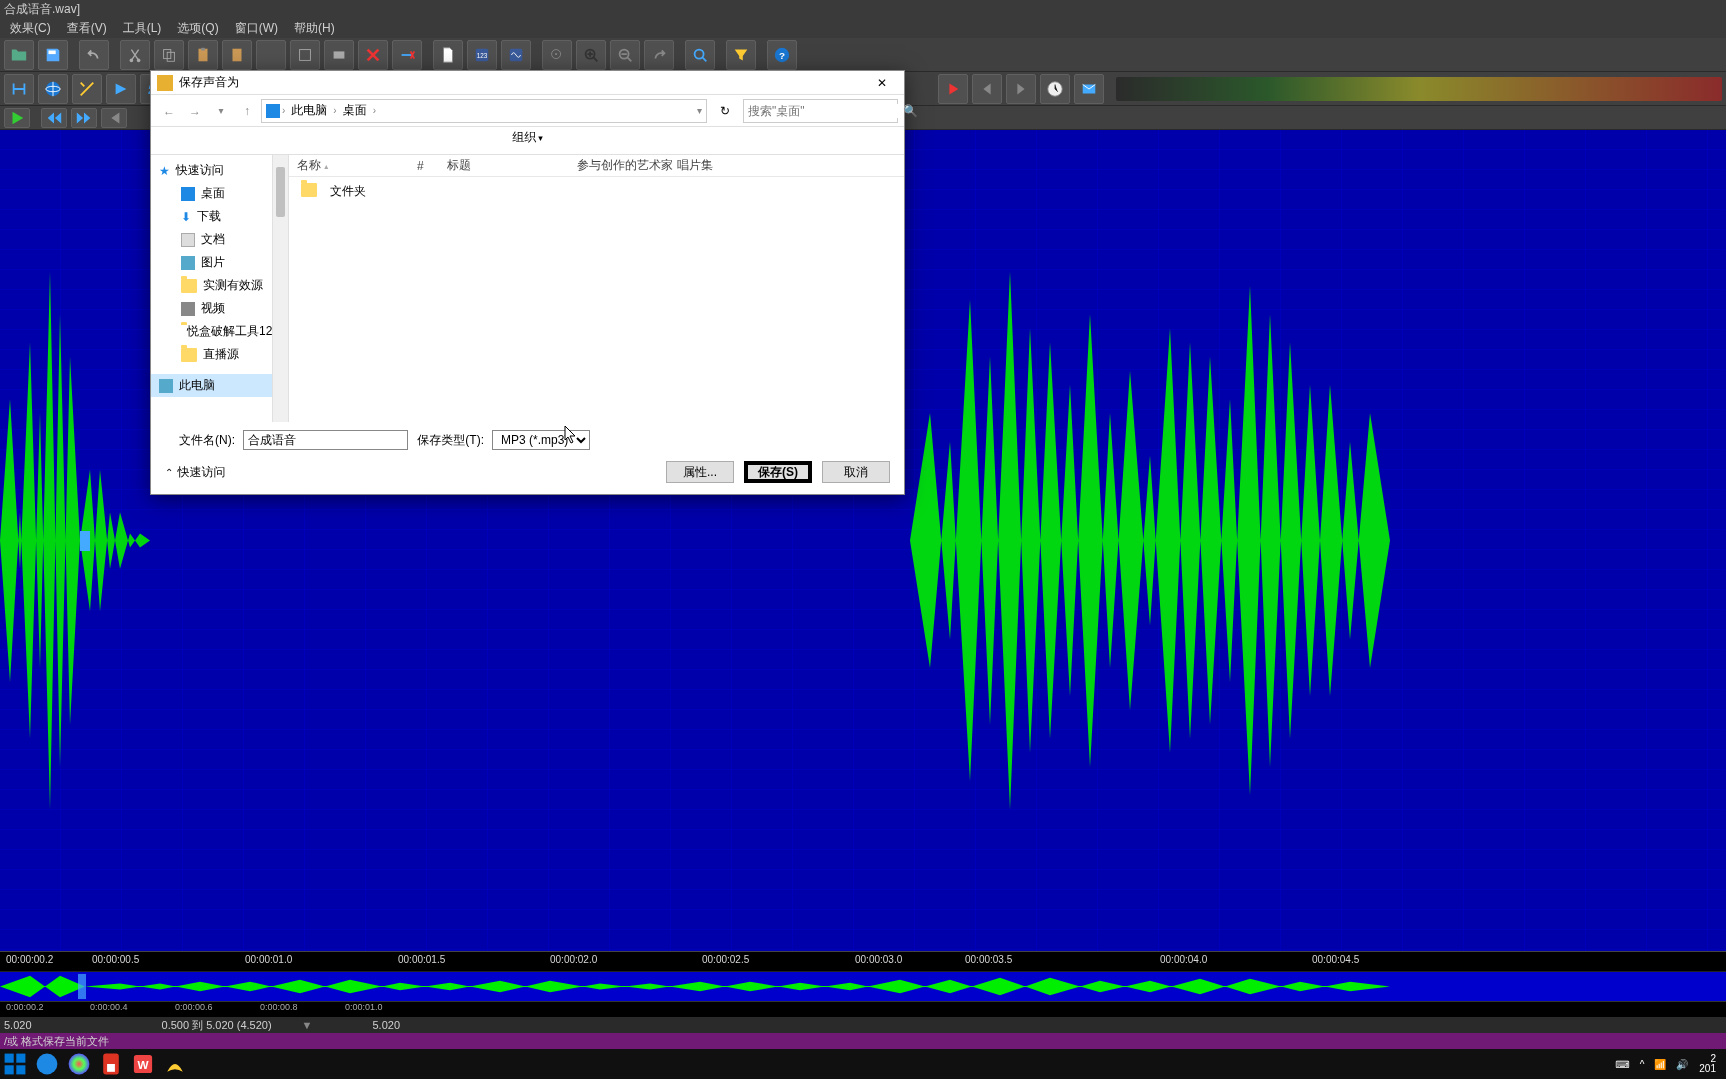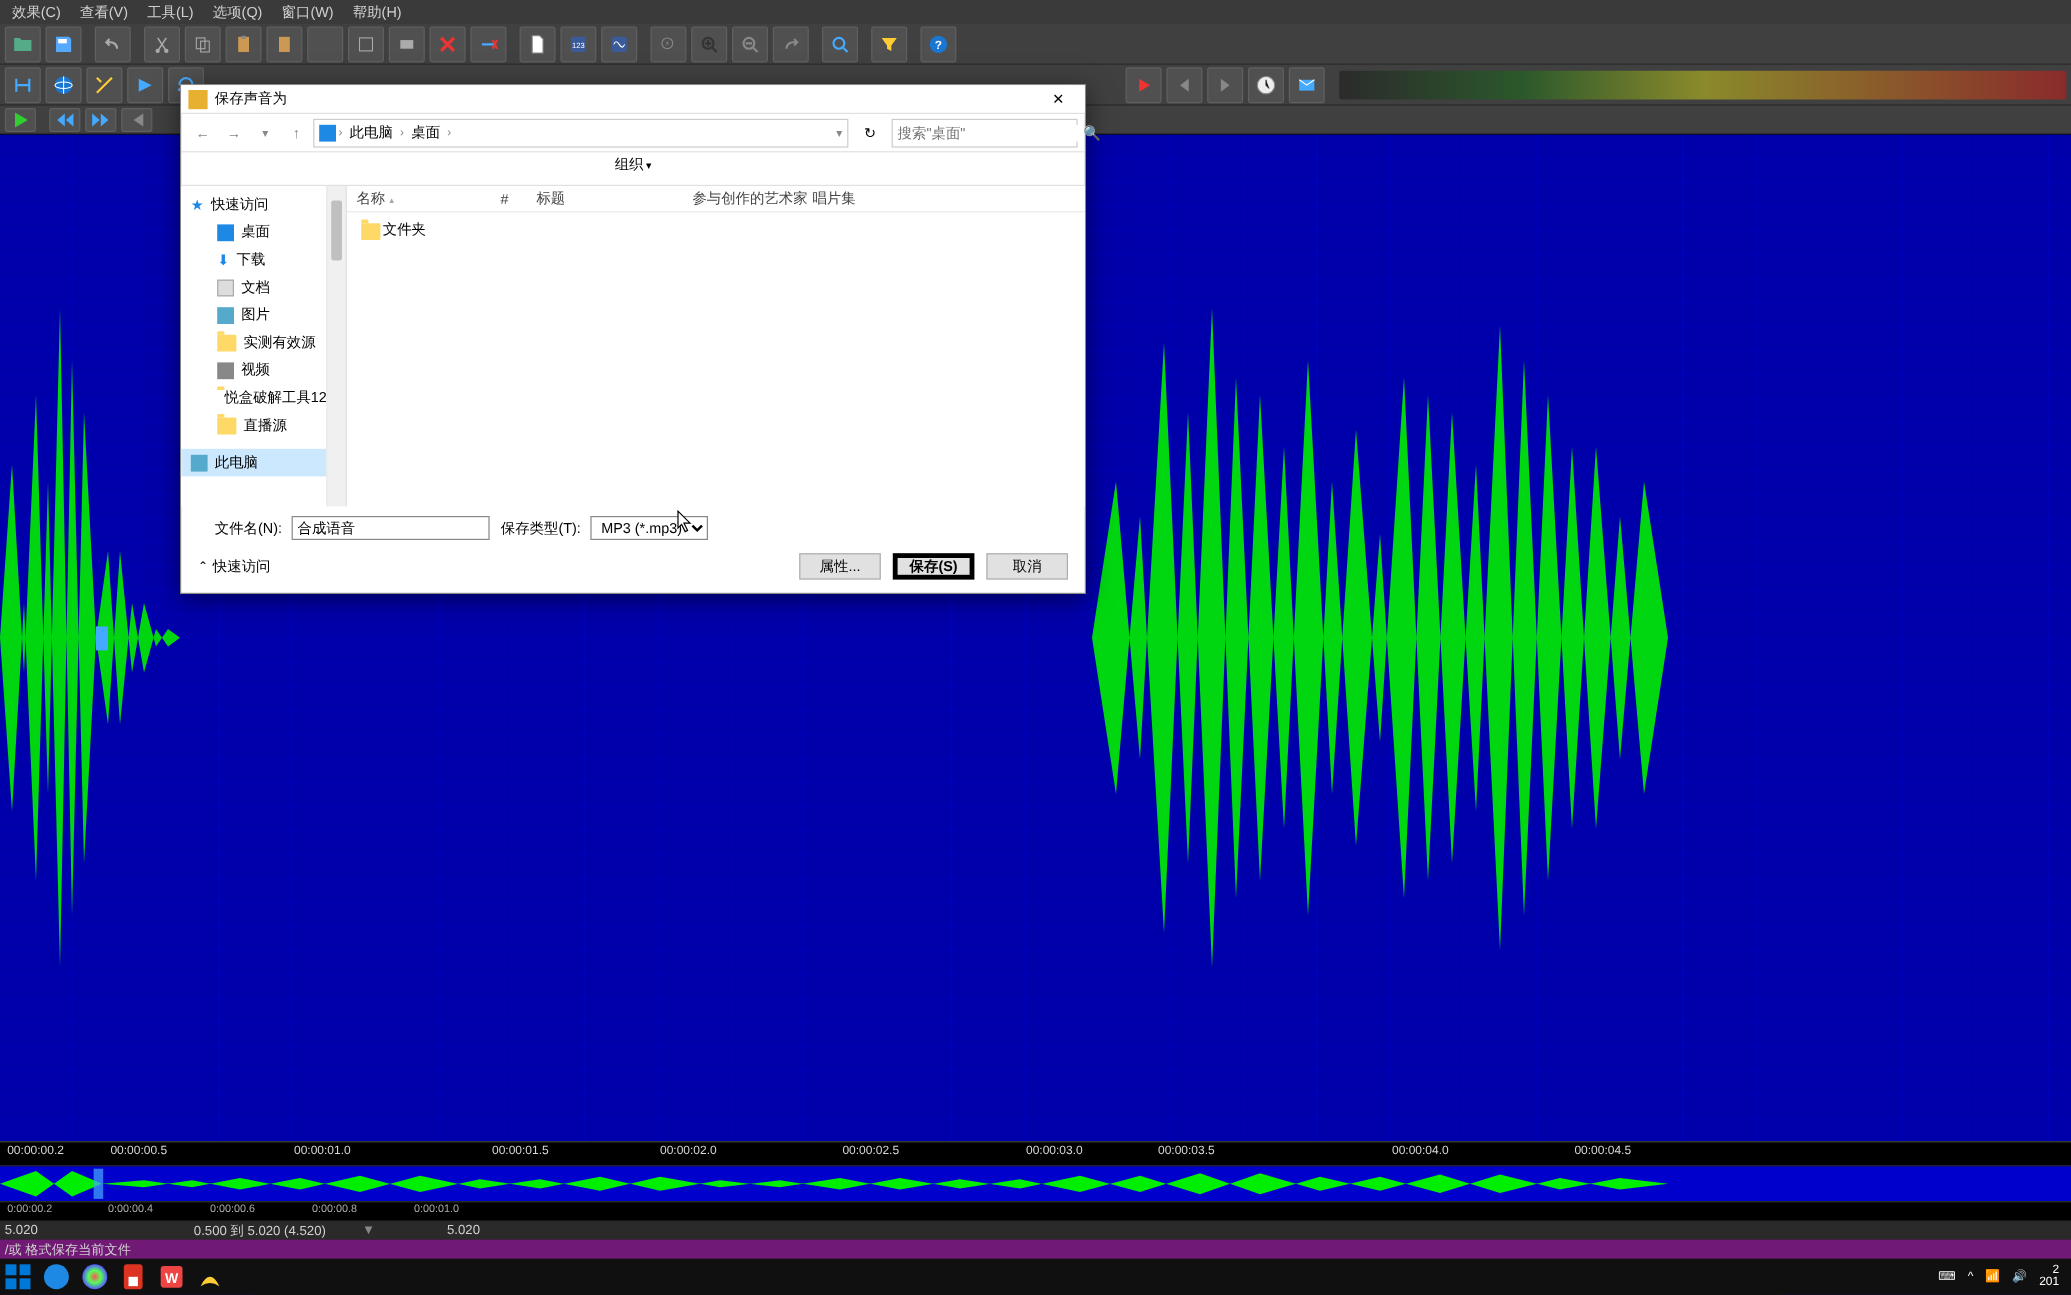--- a/index.html
+++ b/index.html
@@ -80,21 +80,21 @@
 .sb-item { padding: 3px 8px 3px 20px; display: flex; align-items: center; gap: 6px; cursor: pointer; white-space: nowrap; }
 .sb-item.selected { background: #cce8ff; }
 .sb-icon { width: 14px; height: 14px; flex-shrink: 0; }
 .sb-indent { padding-left: 30px; }
 .sb-item.header { padding-left: 8px; }
 
 .dlg-content { flex: 1; background: #fff; display: flex; flex-direction: column; }
 .content-header { height: 22px; display: flex; align-items: center; padding: 0 8px; border-bottom: 1px solid #e8e8e8; color: #444; font-size: 12px; }
 .col-head { cursor: pointer; }
 .content-files { flex: 1; padding: 4px 8px; }
-.file-row { display: flex; align-items: flex-end; gap: 2px; padding: 2px 4px; cursor: pointer; }
+.file-row { display: flex; align-items: flex-start; gap: 13px; padding: 2px 4px; cursor: pointer; }
 .folder-icon { width: 16px; height: 14px; background: #ffd968; border-radius: 1px; position: relative; }
 .folder-icon::before { content:''; position:absolute; top:-3px; left:0; width:6px; height:3px; background:#ffd968; border-radius: 1px 1px 0 0; }
 
 .dlg-fields { padding: 8px 14px 0 14px; display: flex; flex-direction: row; gap: 6px; }
 .field-row { display: flex; align-items: center; gap: 8px; }
 .field-label { width: 70px; text-align: right; }
 .field-input { flex: 1; height: 20px; border: 1px solid #888; padding: 2px 4px; font-size: 12px; background: #fff; }
 .field-select { flex: 1; height: 20px; border: 1px solid #888; padding: 1px 4px; font-size: 12px; background: #fff; }
 
 .dlg-buttons { height: 44px; display: flex; align-items: center; padding: 0 14px; gap: 10px; }
@@ -102,20 +102,23 @@
 .dlg-btn-spacer { flex: 1; }
 .dlg-btn { min-width: 68px; height: 22px; border: 1px solid #adadad; background: #e1e1e1; cursor: pointer; font-size: 12px; display: flex; align-items: center; justify-content: center; padding: 0 10px; }
 .dlg-btn.primary { border: 4px solid #000000; font-weight: bold; }
 
 .cursor-arrow { position: absolute; left: 564px; top: 425px; z-index: 101; pointer-events: none; }
 </style>
 </head>
 <body>
 
 <div class="app-window">
+  <div class="title-bar">
+    <span>合成语音.wav]</span>
+  </div>
 
   <div class="menu-bar">
     <span class="menu-item">效果(C)</span>
     <span class="menu-item">查看(V)</span>
     <span class="menu-item">工具(L)</span>
     <span class="menu-item">选项(Q)</span>
     <span class="menu-item">窗口(W)</span>
     <span class="menu-item">帮助(H)</span>
   </div>
 
@@ -346,21 +349,21 @@
         <path d="M910 290 L930 200 L950 360 L970 120 L990 420 L1010 100 L1030 440 L1050 150 L1070 400 L1090 130 L1110 380 L1130 170 L1150 350 L1170 140 L1190 430 L1210 160 L1230 390 L1250 110 L1270 450 L1290 150 L1310 400 L1330 180 L1350 360 L1370 200 L1390 290 L1390 290 L1370 380 L1350 220 L1330 400 L1310 180 L1290 430 L1270 130 L1250 470 L1230 190 L1210 420 L1190 150 L1170 440 L1150 230 L1130 410 L1110 200 L1090 450 L1070 180 L1050 430 L1030 140 L1010 480 L990 160 L970 460 L950 220 L930 380 L910 290z"></path>
       </g>
     </svg>
     <div class="selection-marker"></div>
   </div>
 
   <div class="time-ruler">
     <span class="time-tick" style="left:6px">00:00:00.2</span>
     <span class="time-tick" style="left:92px">00:00:00.5</span>
     <span class="time-tick" style="left:245px">00:00:01.0</span>
-    <span class="time-tick" style="left:410px">00:00:01.5</span>
+    <span class="time-tick" style="left:398px">00:00:01.5</span>
     <span class="time-tick" style="left:550px">00:00:02.0</span>
     <span class="time-tick" style="left:702px">00:00:02.5</span>
     <span class="time-tick" style="left:855px">00:00:03.0</span>
     <span class="time-tick" style="left:965px">00:00:03.5</span>
     <span class="time-tick" style="left:1160px">00:00:04.0</span>
     <span class="time-tick" style="left:1312px">00:00:04.5</span>
   </div>
 
   <div class="overview-strip">
     <svg viewBox="0 0 1726 30" preserveAspectRatio="none">

